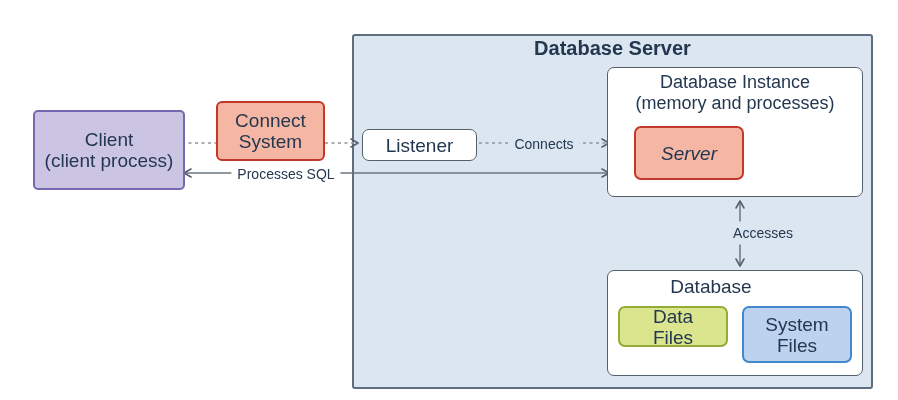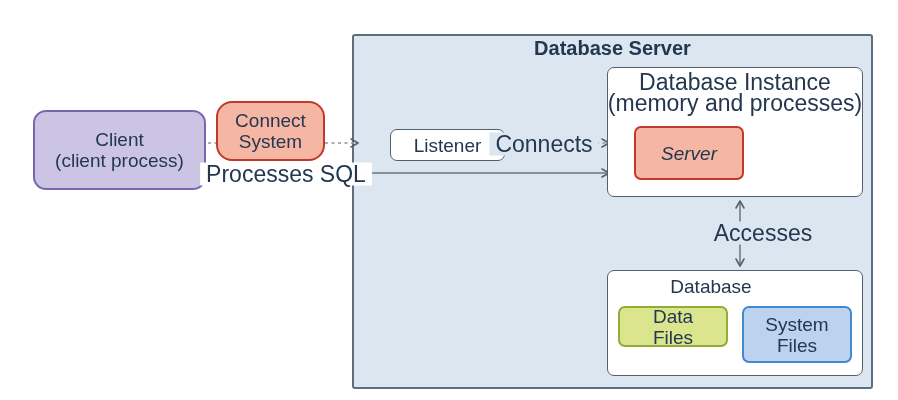--- a/index.html
+++ b/index.html
@@ -24,44 +24,44 @@
   .container-box{
     position:absolute;box-sizing:border-box;z-index:0;
     left:352px;top:34px;width:521px;height:355px;
     background:var(--container-fill);border:2px solid var(--container-border);
     border-radius:3px;
   }
   .container-title{
     position:absolute;z-index:2;left:352px;top:37px;width:521px;
     text-align:center;font-weight:bold;font-size:20px;line-height:22px;
   }
-  .client-app{left:33px;top:110px;width:173px;height:80px;
-    background:var(--client-fill);border:2px solid var(--client-border);border-radius:13px;}
+  .client-app{left:33px;top:110px;width:152px;height:80px;
+    background:var(--client-fill);border:2px solid var(--client-border);border-radius:5px;}
   .connect-packet{left:216px;top:101px;width:109px;height:60px;
-    background:var(--salmon-fill);border:2px solid var(--salmon-border);border-radius:16px;}
+    background:var(--salmon-fill);border:2px solid var(--salmon-border);border-radius:6px;}
   .listener{left:362px;top:129px;width:115px;height:32px;
-    background:#fff;border:1.5px solid var(--white-box-border);border-radius:7px;margin-left:28px;}
+    background:#fff;border:1.5px solid var(--white-box-border);border-radius:7px;}
   .db-instance{left:607px;top:67px;width:256px;height:130px;
     background:#fff;border:1.5px solid var(--white-box-border);border-radius:7px;}
   .db-instance-title{position:absolute;z-index:2;left:607px;top:72px;width:256px;
-    text-align:center;font-size:23px;line-height:21px;}
+    text-align:center;font-size:18px;line-height:21px;}
   .server-process{left:634px;top:126px;width:110px;height:54px;
     background:var(--salmon-fill);border:2px solid var(--salmon-border);border-radius:7px;z-index:3;font-style:italic;}
   .database{left:607px;top:270px;width:256px;height:106px;
     background:#fff;border:1.5px solid var(--white-box-border);border-radius:7px;}
   .database-title{position:absolute;z-index:2;left:607px;top:276px;width:208px;
     text-align:center;font-size:19px;line-height:21px;}
   .data-files{left:618px;top:306px;width:110px;height:41px;
     background:var(--data-files-fill);border:2px solid var(--data-files-border);border-radius:7px;z-index:3;}
   .system-files{left:742px;top:306px;width:110px;height:57px;
     background:var(--system-files-fill);border:2px solid var(--system-files-border);border-radius:7px;z-index:3;text-align:right;}
   .edges-svg{position:absolute;left:0;top:0;z-index:1;pointer-events:none;}
   .edge-label{
     position:absolute;z-index:2;transform:translate(-50%,-50%);
-    font-size:23px;line-height:21px;white-space:nowrap;padding:1px 6px;text-align:center;
+    font-size:14px;line-height:21px;white-space:nowrap;padding:1px 6px;text-align:center;
   }
   .edge-label.on-white{left:286px;top:174px;background:#ffffff;}
   .edge-label.connects{left:544px;top:144px;background:var(--container-fill);}
   .edge-label.accesses{left:763px;top:233px;background:var(--container-fill);}
   .line{display:block;}
 </style>
 </head>
 <body>
 
 <div class="canvas">

